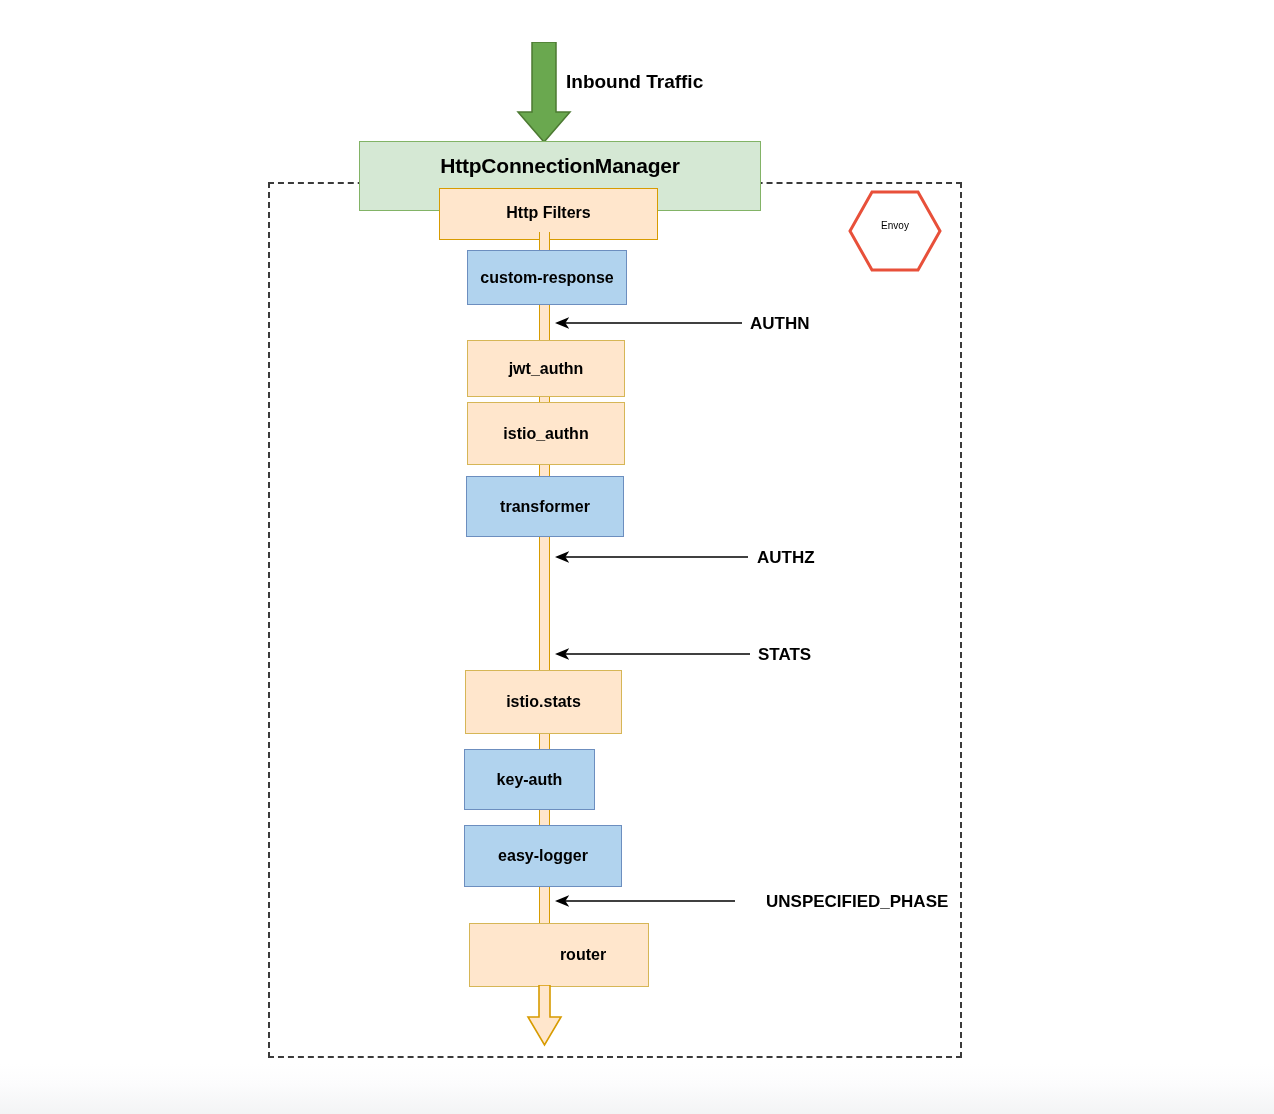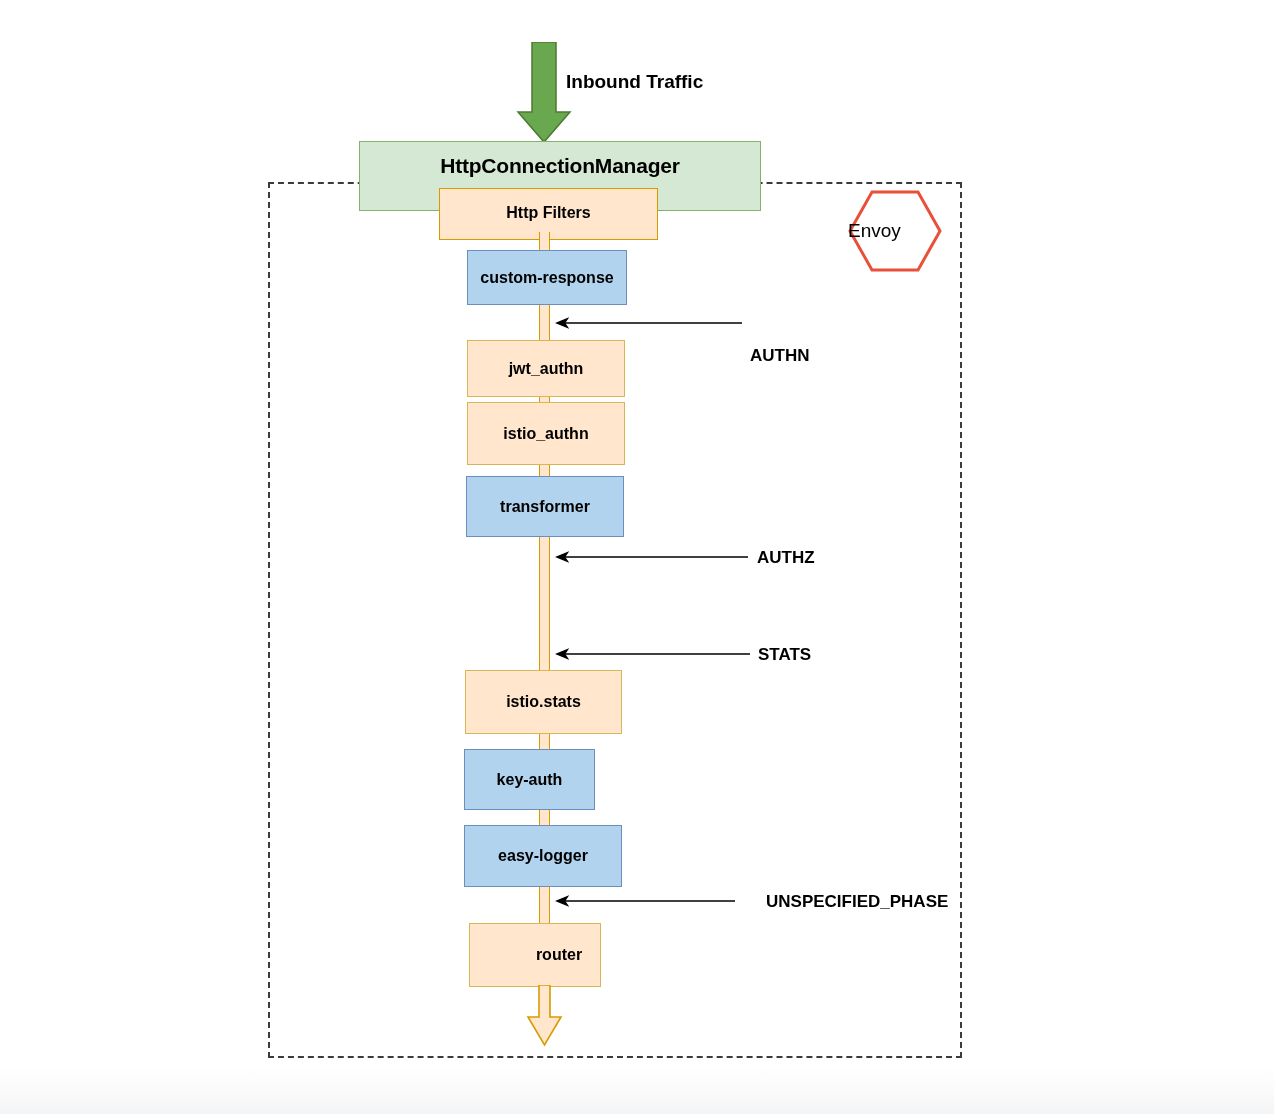--- a/index.html
+++ b/index.html
@@ -94,22 +94,22 @@
     top: 190px;
     width: 94px;
     height: 82px;
   }
   .envoy-hex svg { display: block; }
   .envoy-hex-label {
     position: absolute;
     left: 848px;
     top: 220px;
     width: 94px;
-    text-align: left;
-    font-size: 19px;
+    text-align: center;
+    font-size: 10px;
     font-weight: normal;
     color: #000000;
   }
 
   
   .inbound-arrow {
     position: absolute;
     left: 516px;
     top: 42px;
     width: 56px;
@@ -221,35 +221,35 @@
 
   <div class="filter-box blue" style="left:466px;top:476px;width:158px;height:61px;">transformer</div>
 
 
   <div class="filter-box orange" style="left:465px;top:670px;width:157px;height:64px;">istio.stats</div>
 
   <div class="filter-box blue" style="left:464px;top:749px;width:131px;height:61px;">key-auth</div>
 
   <div class="filter-box blue" style="left:464px;top:825px;width:158px;height:62px;">easy-logger</div>
 
-  <div class="filter-box orange" style="left:469px;top:923px;width:132px;height:64px;padding-left:48px;">router</div>
+  <div class="filter-box orange" style="left:469px;top:923px;width:180px;height:64px;padding-left:48px;">router</div>
 
   <svg class="phase-arrow-svg" viewBox="0 0 1274 1114">
     <defs>
       <marker id="ahead" markerWidth="9" markerHeight="9" refX="7" refY="4.5" orient="auto" markerUnits="strokeWidth">
         <path d="M9,4.5 L0,0.8 L2.4,4.5 L0,8.2 Z" fill="#000000"></path>
       </marker>
     </defs>
     <line x1="742" y1="323" x2="558" y2="323" stroke="#000000" stroke-width="1.6" marker-end="url(#ahead)"></line>
     <line x1="748" y1="557" x2="558" y2="557" stroke="#000000" stroke-width="1.6" marker-end="url(#ahead)"></line>
     <line x1="750" y1="654" x2="558" y2="654" stroke="#000000" stroke-width="1.6" marker-end="url(#ahead)"></line>
     <line x1="735" y1="901" x2="558" y2="901" stroke="#000000" stroke-width="1.6" marker-end="url(#ahead)"></line>
   </svg>
 
-  <div class="phase-label" style="left:750px;top:314px;margin-top:32px;">AUTHN</div>
+  <div class="phase-label" style="left:750px;top:314px;">AUTHN</div>
   <div class="phase-label" style="left:757px;top:548px;">AUTHZ</div>
   <div class="phase-label" style="left:758px;top:645px;">STATS</div>
   <div class="phase-label" style="left:766px;top:892px;">UNSPECIFIED_PHASE</div>
 
   <div class="out-arrow">
     <svg width="50" height="62" viewBox="0 0 50 62">
       <polygon points="19,0 30,0 30,32 41,32 24.5,60 8,32 19,32" fill="#ffe6cc" stroke="#d79b00" stroke-width="1.6"></polygon>
     </svg>
   </div>
 

